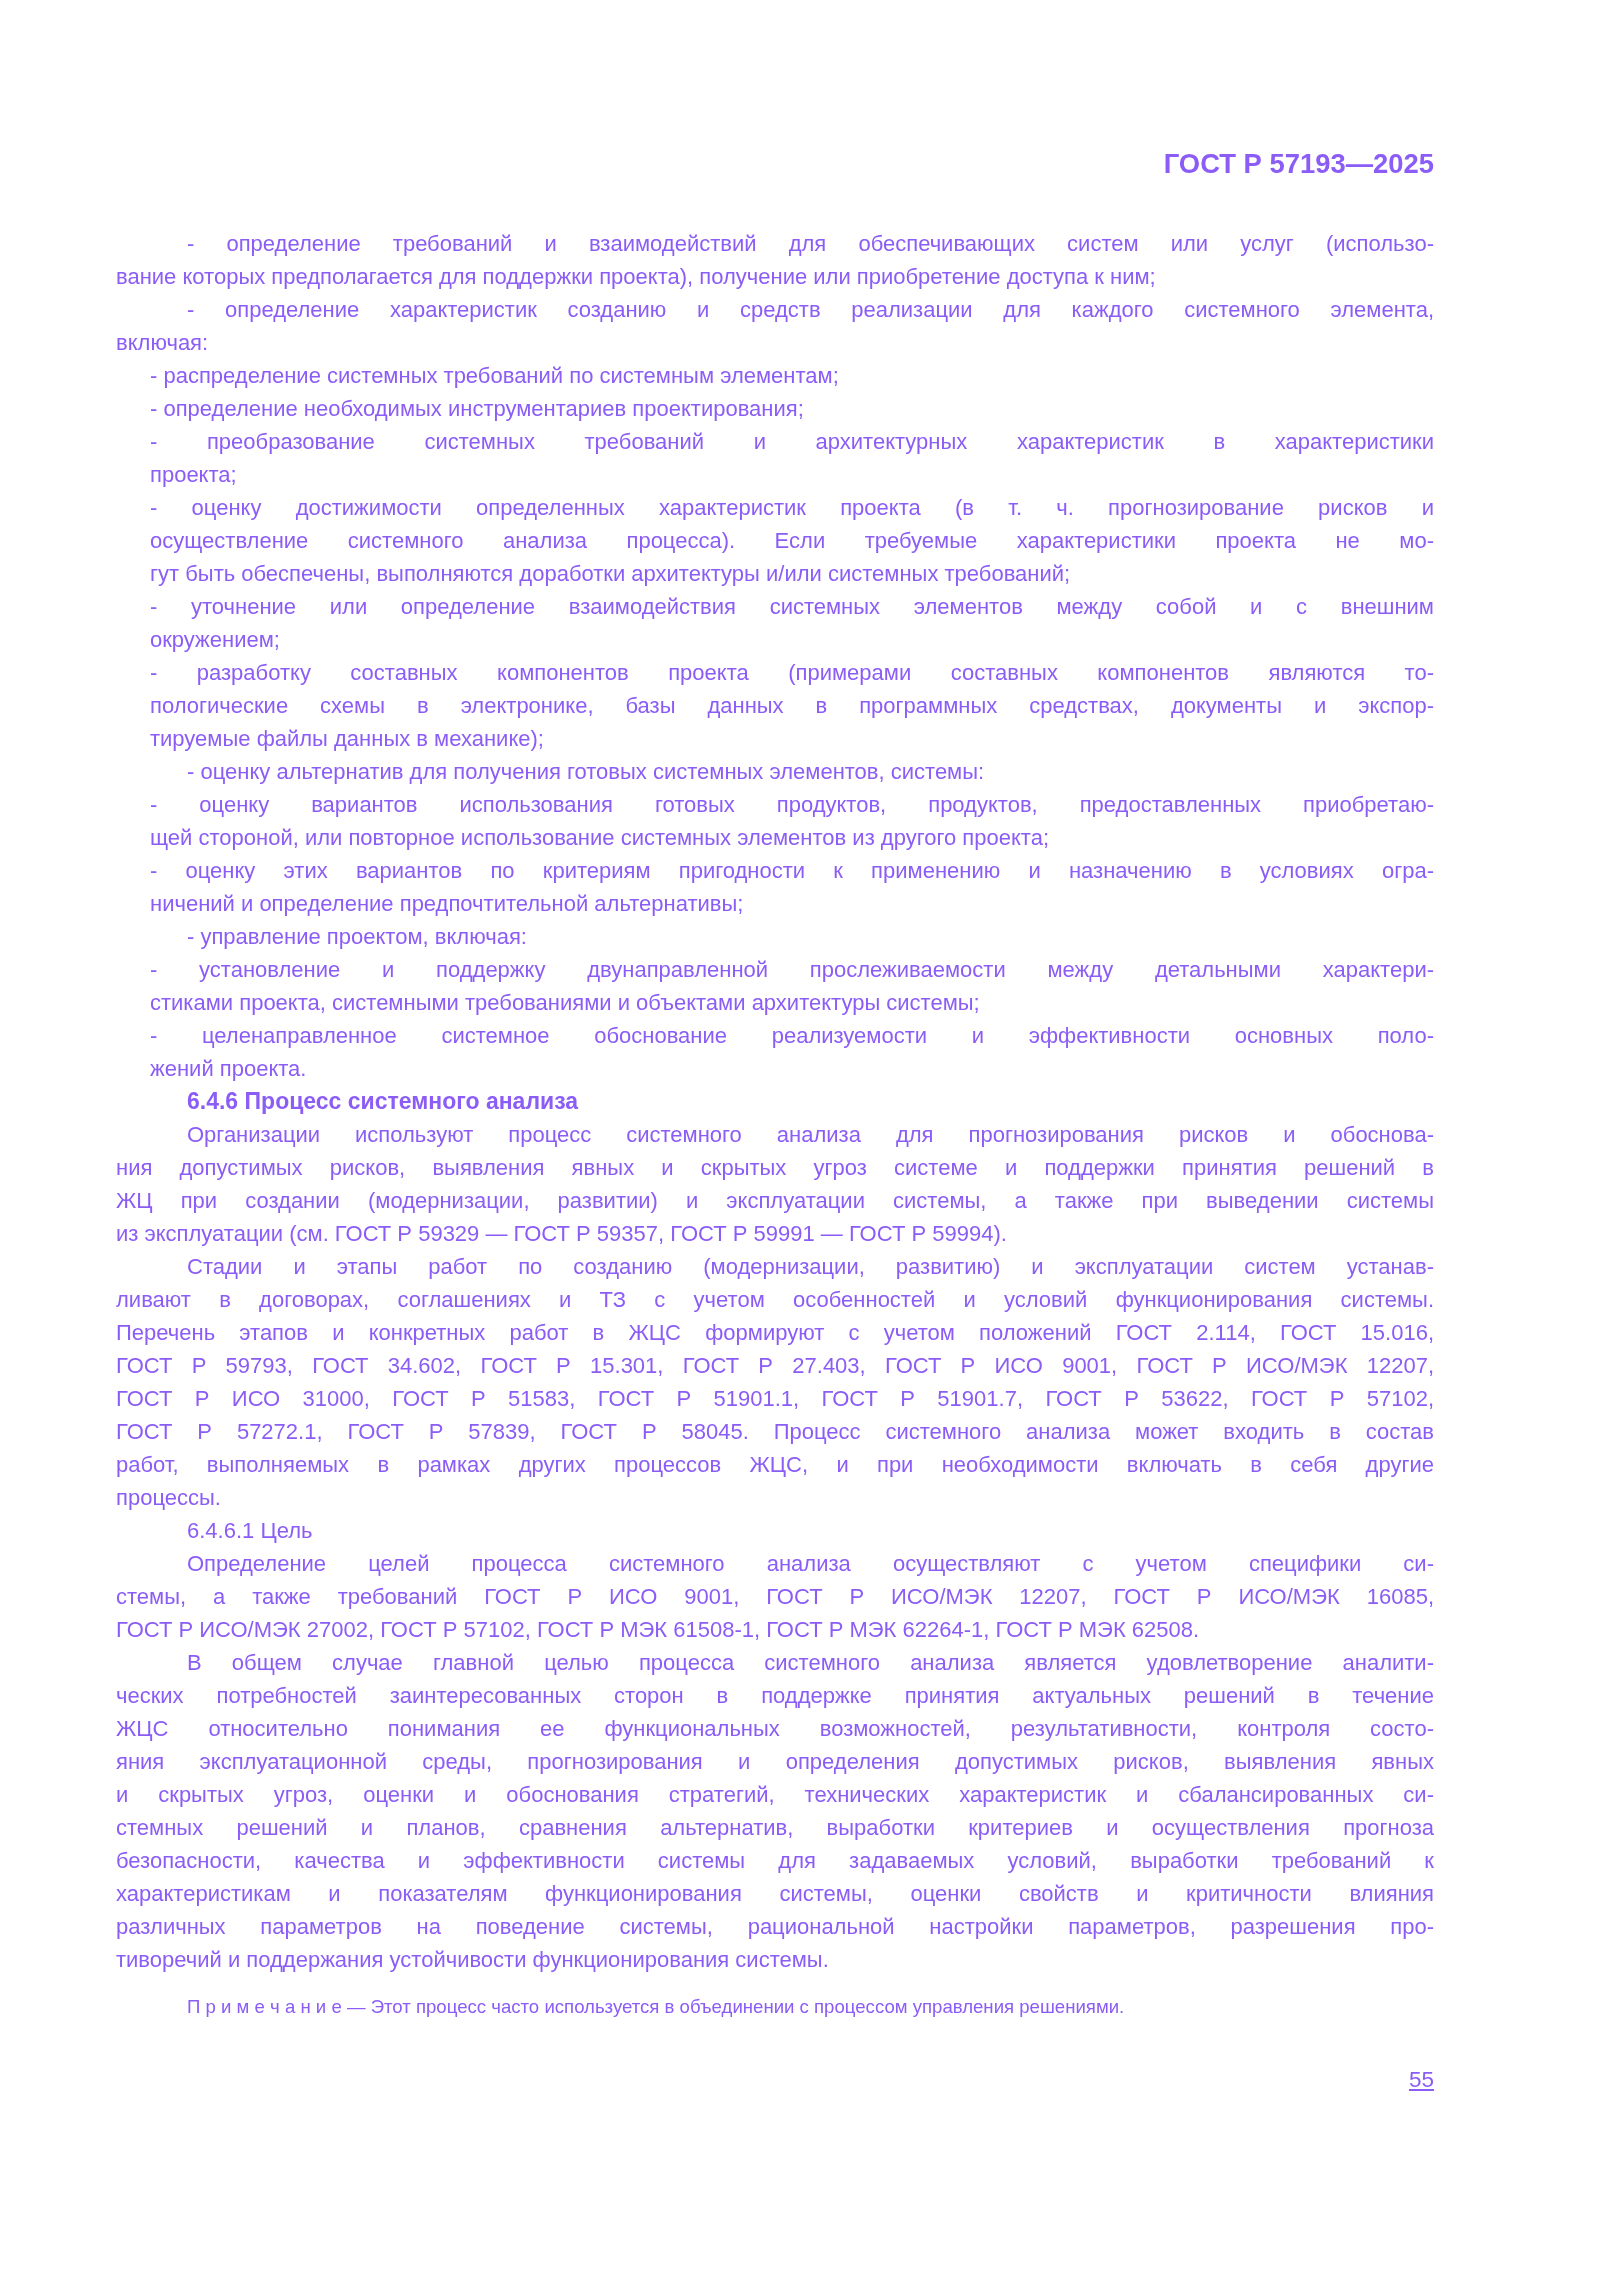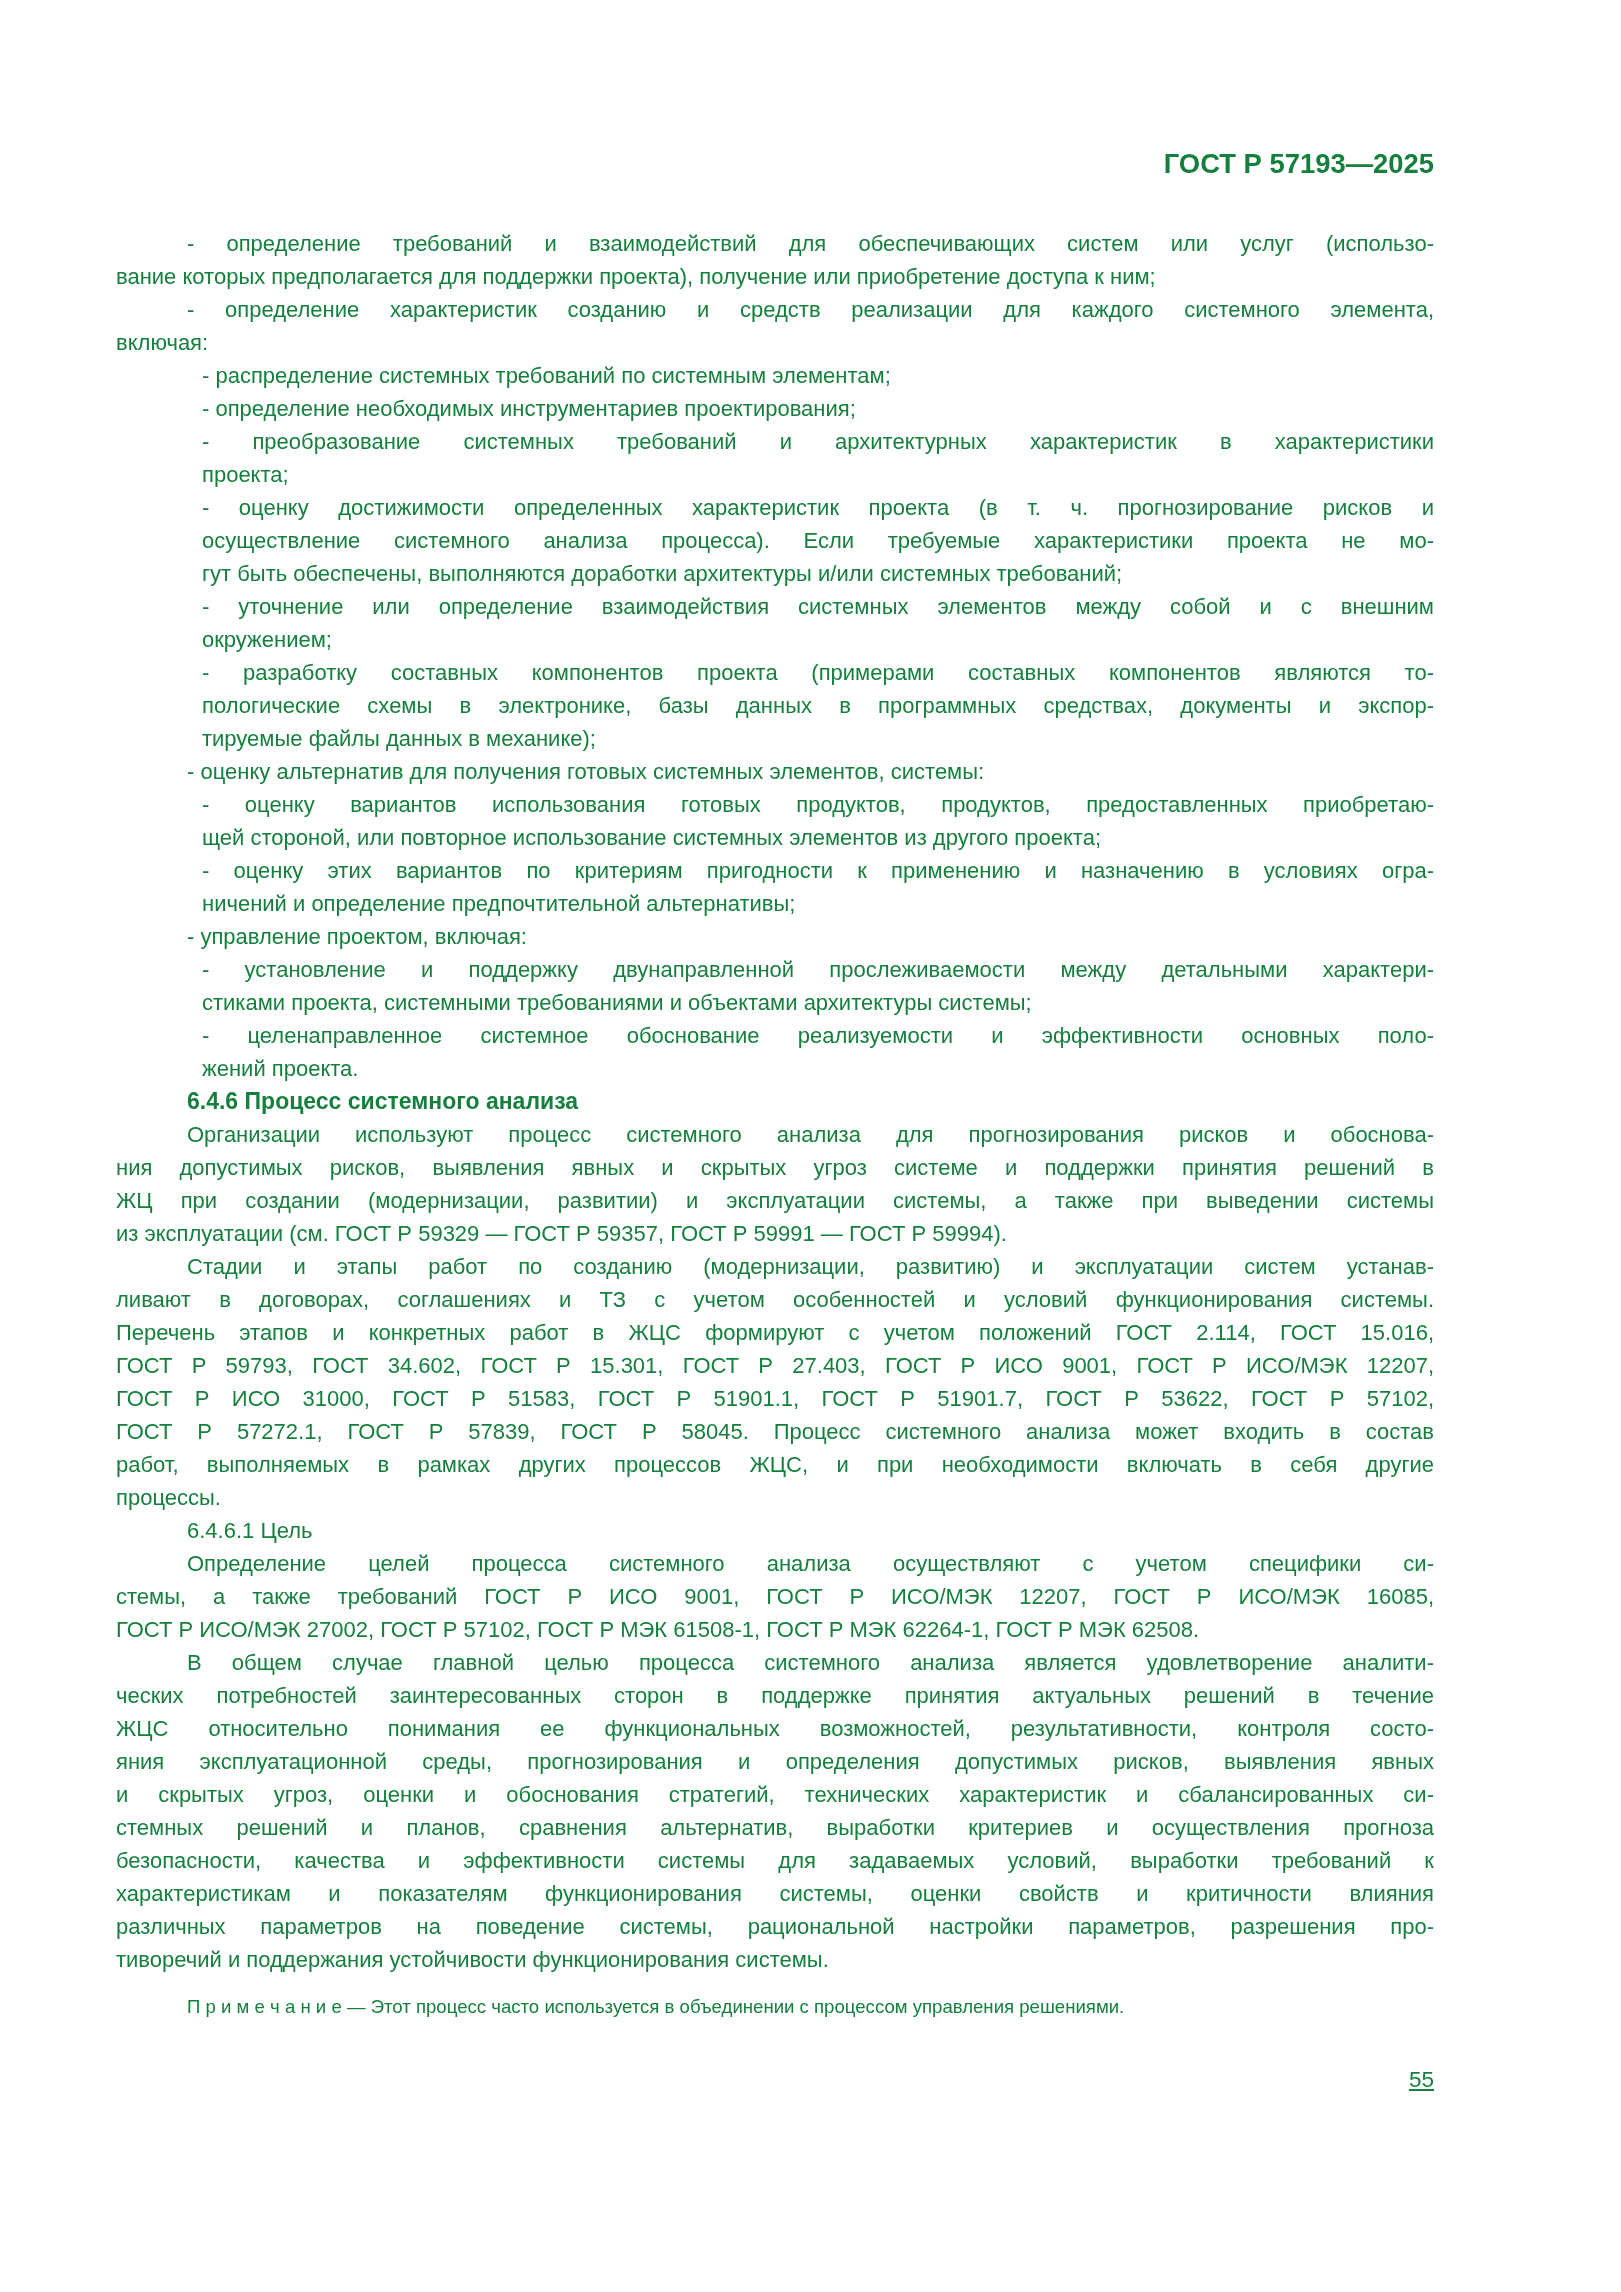--- a/index.html
+++ b/index.html
@@ -6,21 +6,21 @@
     margin: 0;
     padding: 0;
     background: #e8e8e8;
   }
   .page {
     position: relative;
     width: 1621px;
     height: 2293px;
     margin: 0 auto;
     background: #ffffff;
-    color: #15803d;
+    color: #8b5cf6;
     font-family: "Liberation Sans", "DejaVu Sans", sans-serif;
     overflow: hidden;
   }
   .doc-header {
     position: absolute;
     top: 147px;
     left: 116px;
     width: 1318px;
     text-align: right;
     font-weight: bold;
@@ -41,21 +41,21 @@
     display: block;
     text-align: justify;
     text-align-last: justify;
   }
   .line.last { text-align-last: left; }
   .block.item1 > .line.first,
   .block.body  > .line.first,
   .block.heading > .line.first,
   .block.subheading > .line.first,
   .block.note > .line.first { text-indent: 71px; }
-  .block.item2 { margin-left: 86px; }
+  .block.item2 { margin-left: 34px; }
   .block.heading { font-weight: bold; font-size: 23px; }
   .block.note {
     font-size: 18.6px;
     line-height: 29px;
     margin-top: 15.7px;
   }
   .page-number {
     position: absolute;
     top: 2064px;
     left: 116px;

